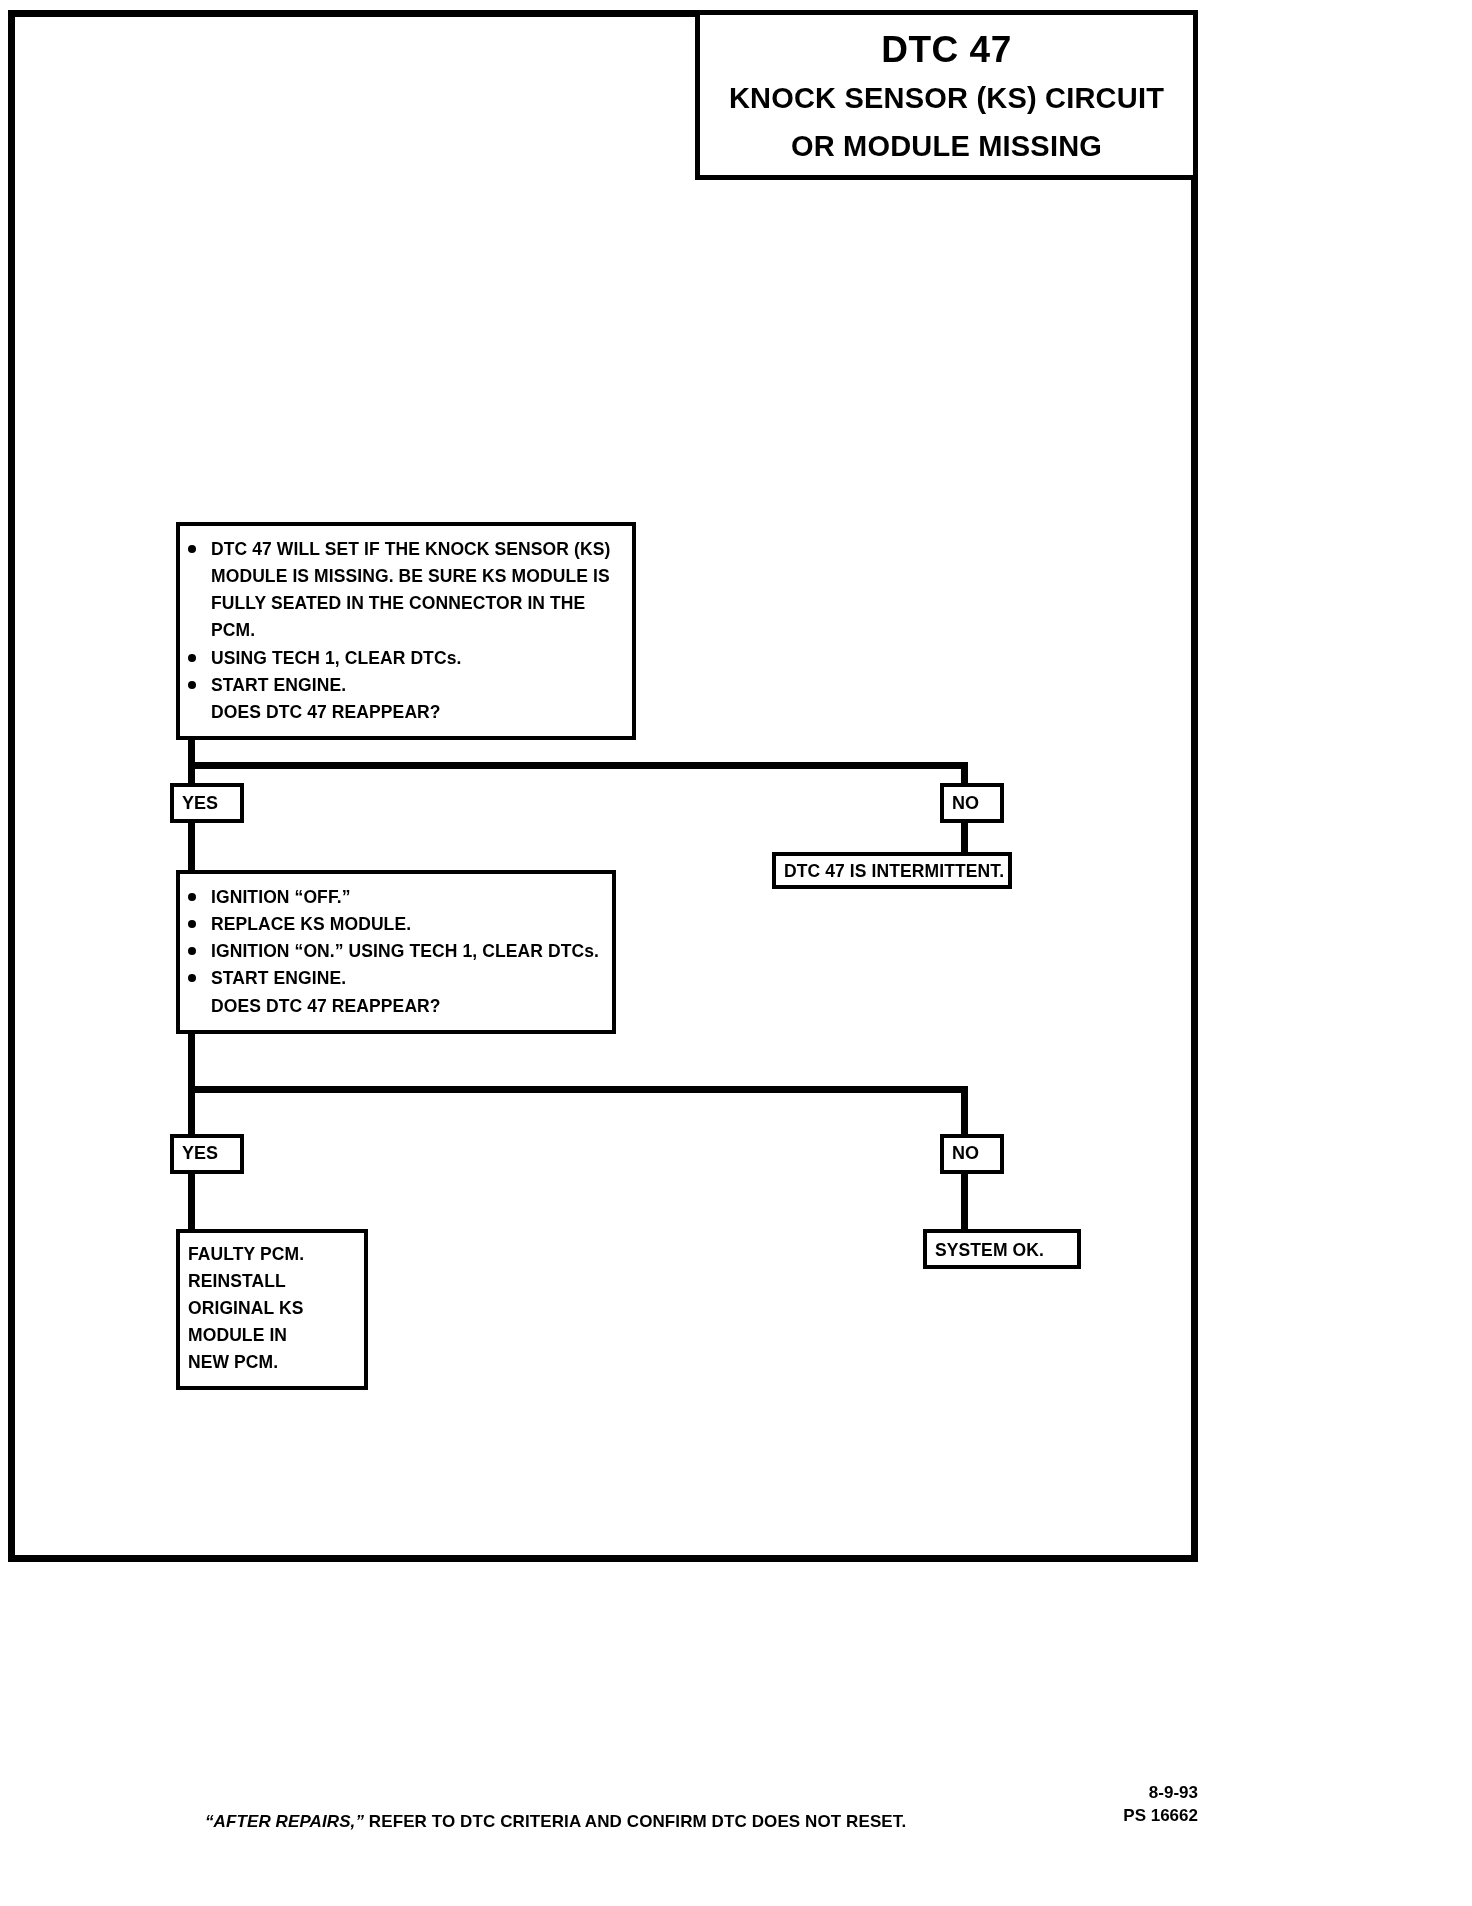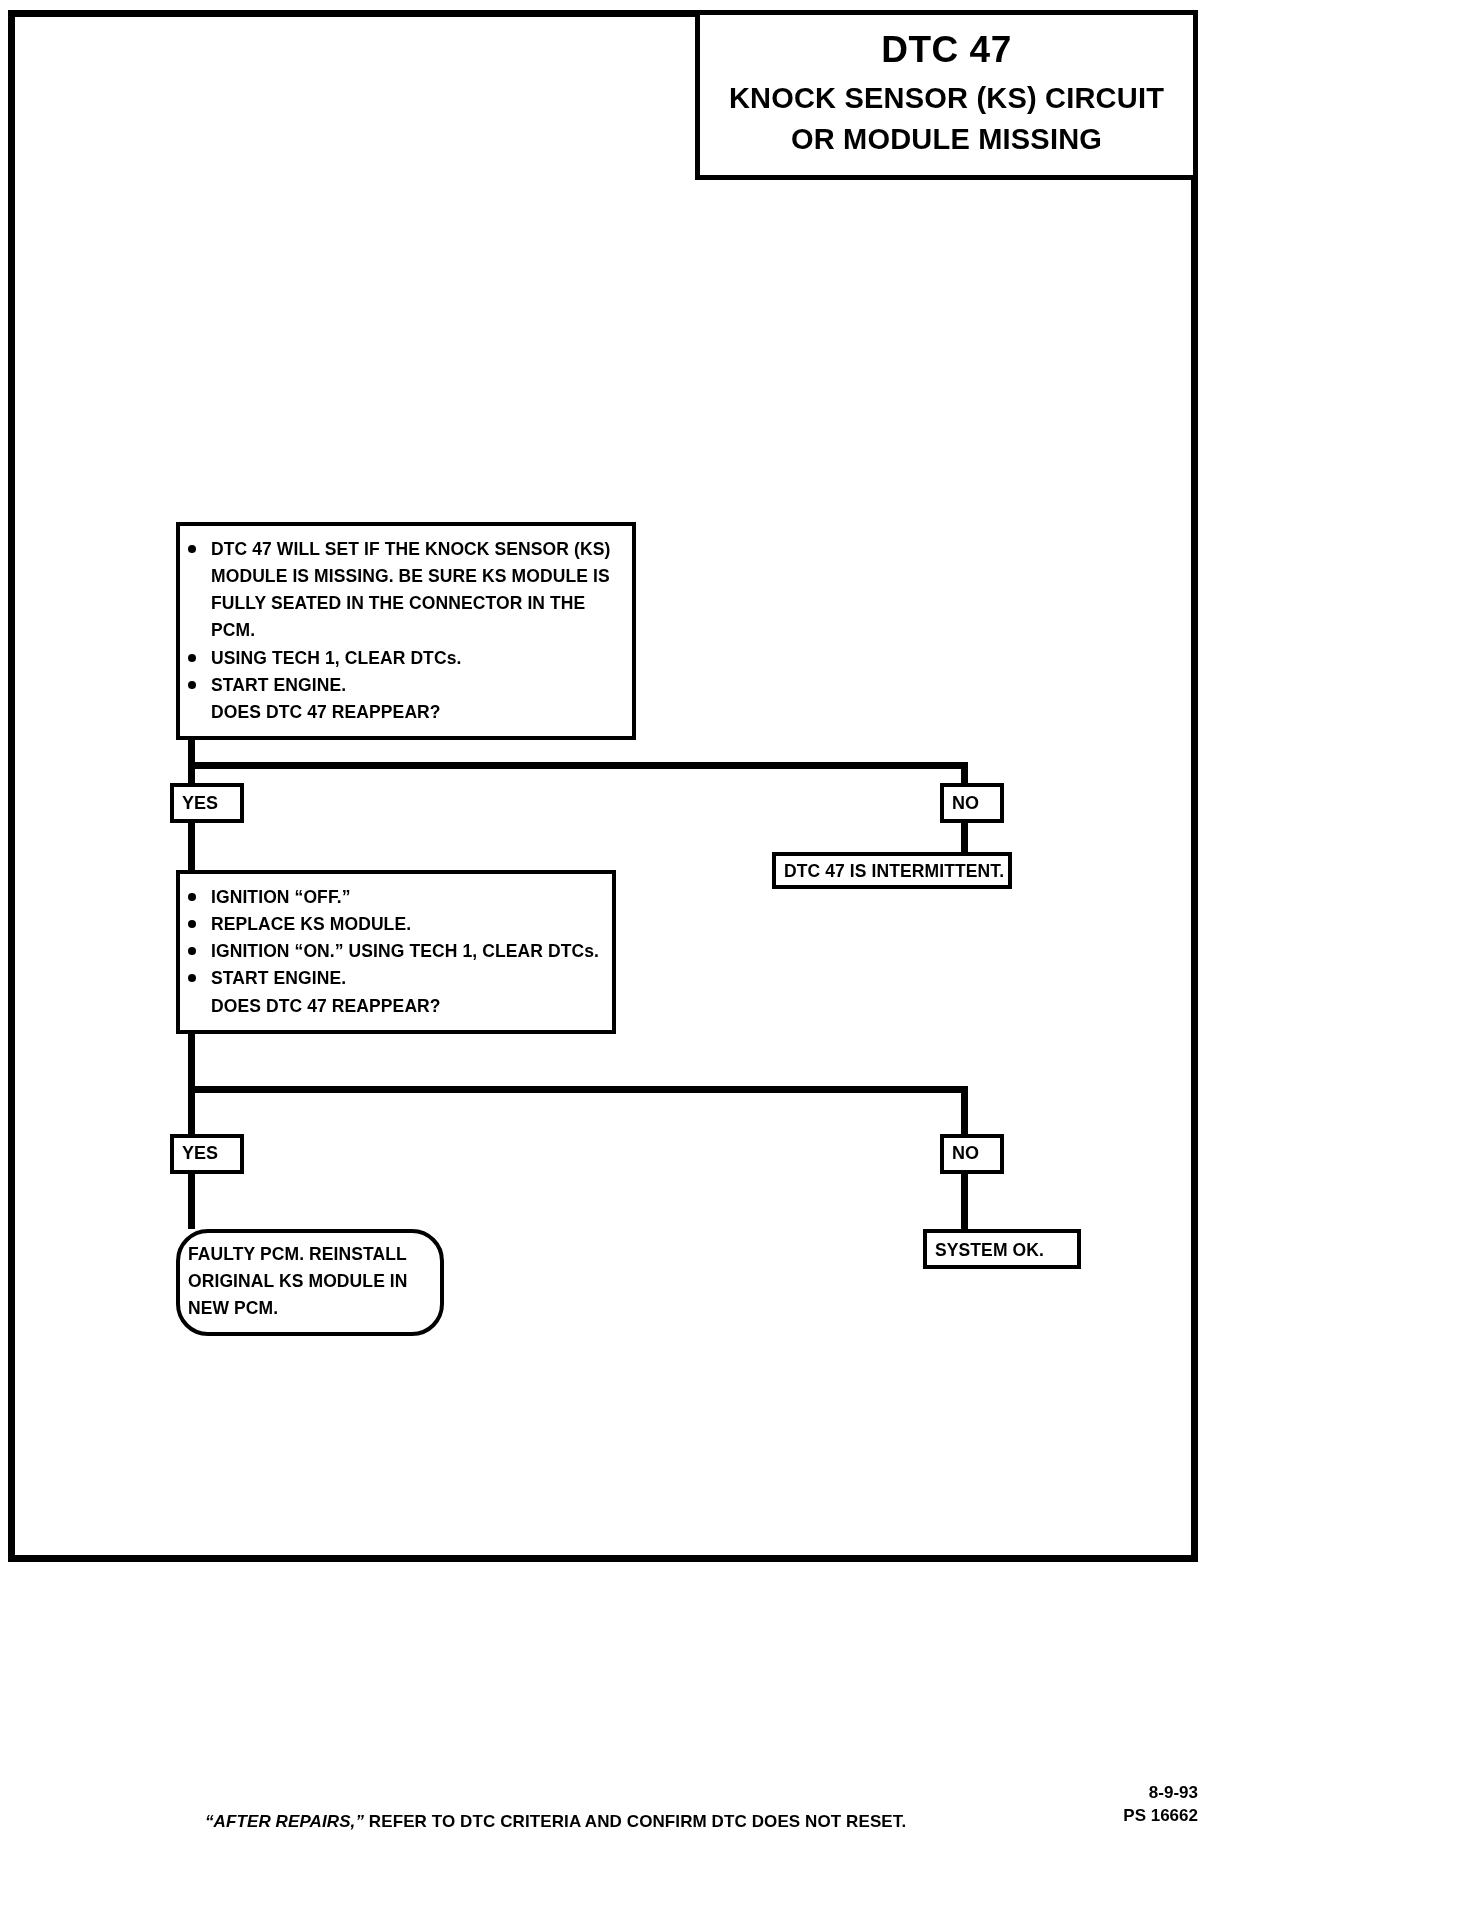--- a/index.html
+++ b/index.html
@@ -137,21 +137,21 @@
 <div id="page">
 
   <div class="frame-top"></div>
   <div class="frame-left"></div>
   <div class="frame-right"></div>
   <div class="frame-bottom"></div>
 
   <div class="title-box">
     <div class="title-main">DTC 47</div>
     <div class="title-sub">KNOCK SENSOR (KS) CIRCUIT</div>
-    <div class="title-sub" style="margin-top:8px;">OR MODULE MISSING</div>
+    <div class="title-sub" style="margin-top:15px;">OR MODULE MISSING</div>
   </div>
 
   <div class="flowbox" style="left:176px; top:522px; width:460px; height:62px; height:auto; padding:10px 8px 10px 0;">
     <ul class="blist">
       <li class="bulleted">DTC 47 WILL SET IF THE KNOCK SENSOR (KS)</li>
       <li class="cont">MODULE IS MISSING.  BE SURE KS MODULE IS</li>
       <li class="cont">FULLY SEATED IN THE CONNECTOR IN THE PCM.</li>
       <li class="bulleted">USING TECH 1, CLEAR DTCs.</li>
       <li class="bulleted">START ENGINE.</li>
       <li class="cont">DOES DTC 47 REAPPEAR?</li>
@@ -197,21 +197,21 @@
   <div class="tagbox" style="left: 170px; top: 1133.62px; width: 74px; height: 40px;">
     <span>YES</span>
   </div>
   <div class="tagbox" style="left: 940px; top: 1133.62px; width: 64px; height: 40px;">
     <span>NO</span>
   </div>
 
   <div class="ln" style="left: 188px; top: 1173.62px; width: 7px; height: 55px;"></div>
   <div class="ln" style="left: 961px; top: 1173.62px; width: 7px; height: 55px;"></div>
 
-  <div class="flowbox" style="left: 176px; top: 1228.62px; width: 268px; padding: 8px 8px 10px; border-radius: 32px;">
+  <div class="flowbox" style="left: 176px; top: 1228.62px; width: 192px; padding: 8px 8px 10px;">
     <div>FAULTY PCM.  REINSTALL</div>
     <div>ORIGINAL KS MODULE IN</div>
     <div>NEW PCM.</div>
   </div>
 
   <div class="flowbox" style="left: 923px; top: 1228.62px; width: 158px; height: 40px; display: flex; align-items: flex-end; padding-left: 8px;">
     <span>SYSTEM OK.</span>
   </div>
 
   <div class="footer-text">

